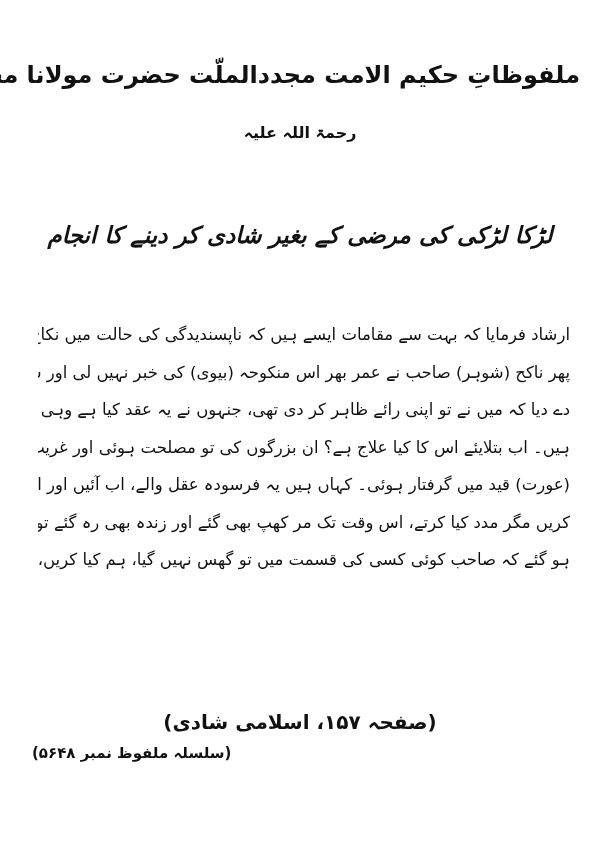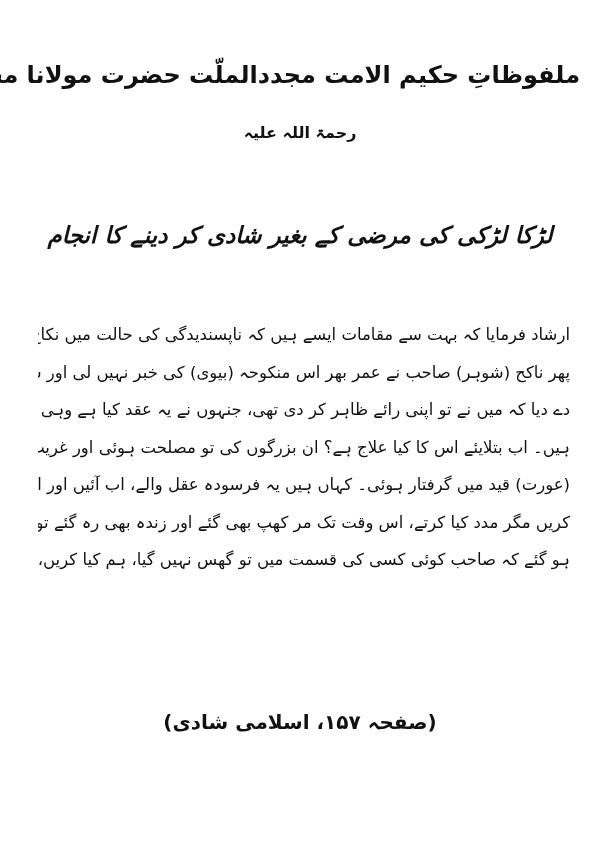--- a/index.html
+++ b/index.html
@@ -85,14 +85,15 @@
     <div class="body-line">ارشاد فرمایا کہ بہت سے مقامات ایسے ہیں کہ ناپسندیدگی کی حالت میں نکاح کر دیا گیا،</div>
     <div class="body-line">پھر ناکح (شوہر) صاحب نے عمر بھر اس منکوحہ (بیوی) کی خبر نہیں لی اور سمجھانے پر صاف جواب</div>
     <div class="body-line">دے دیا کہ میں نے تو اپنی رائے ظاہر کر دی تھی، جنہوں نے یہ عقد کیا ہے وہی اس کے ذمہ دار</div>
     <div class="body-line">ہیں۔ اب بتلایئے اس کا کیا علاج ہے؟ ان بزرگوں کی تو مصلحت ہوئی اور غریب مظلوم</div>
     <div class="body-line">(عورت) قید میں گرفتار ہوئی۔ کہاں ہیں یہ فرسودہ عقل والے، اب آئیں اور اس مظلومہ کی مدد</div>
     <div class="body-line">کریں مگر مدد کیا کرتے، اس وقت تک مر کھپ بھی گئے اور زندہ بھی رہ گئے تو یہ بات کہہ کر الگ</div>
     <div class="body-line">ہو گئے کہ صاحب کوئی کسی کی قسمت میں تو گھس نہیں گیا، ہم کیا کریں، اس کی قسمت۔ ہائے</div>
   </div>
 
   <div class="ref-center">(صفحہ ۱۵۷، اسلامی شادی)</div>
+  <div class="ref-left">(سلسلہ ملفوظ نمبر ۵۶۴۸)</div>
 
 </div>
 
 </body></html>

